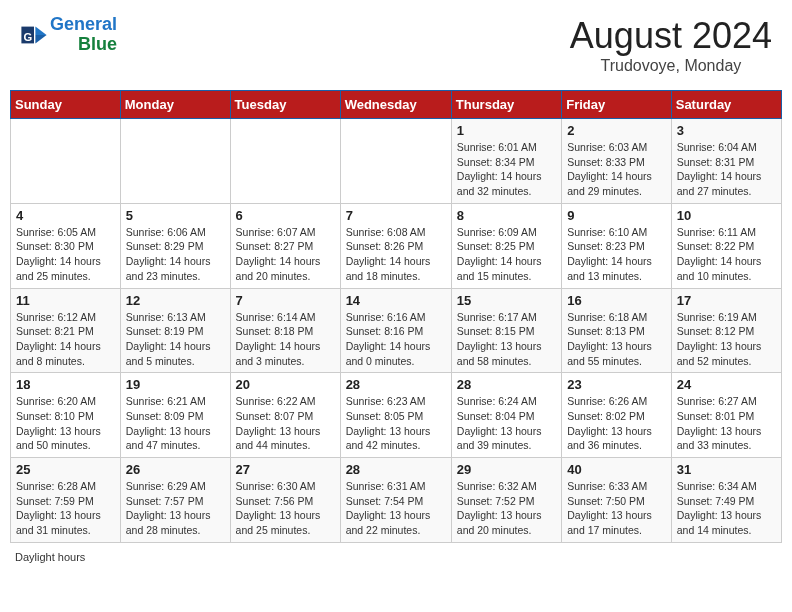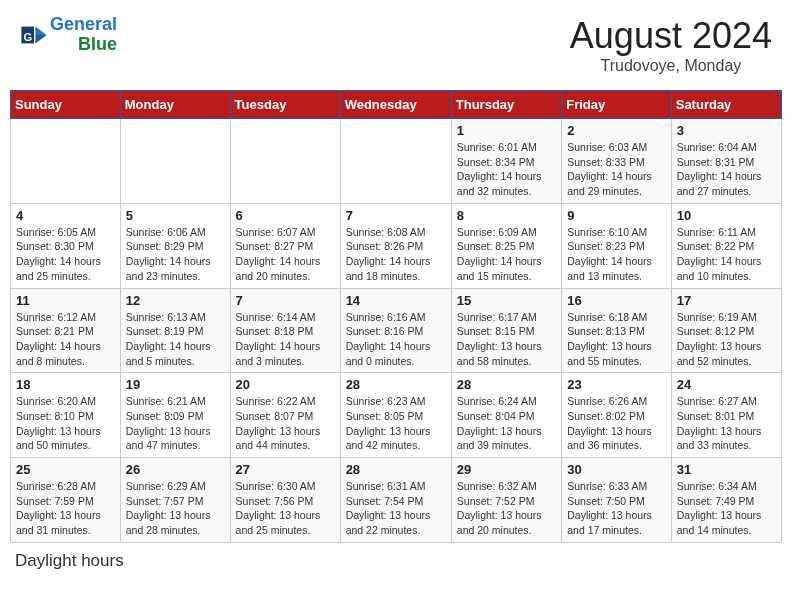--- a/index.html
+++ b/index.html
@@ -81,21 +81,21 @@
       display: block;
       margin-bottom: 2px;
     }
     .day-info {
       color: #333;
       font-size: 10.5px;
       line-height: 1.4;
     }
     .footer {
       margin-top: 8px;
-      font-size: 17px;
+      font-size: 11px;
       color: #333;
       padding-left: 5px;
     }
   </style>
 </head>
 <body>
 
 <div class="header">
   <div class="logo">
     <svg class="logo-icon" viewBox="0 0 40 40" xmlns="http://www.w3.org/2000/svg">
@@ -254,21 +254,21 @@
         </td>
         <td>
           <span class="day-num">28</span>
           <div class="day-info">Sunrise: 6:31 AM<br>Sunset: 7:54 PM<br>Daylight: 13 hours and 22 minutes.</div>
         </td>
         <td>
           <span class="day-num">29</span>
           <div class="day-info">Sunrise: 6:32 AM<br>Sunset: 7:52 PM<br>Daylight: 13 hours and 20 minutes.</div>
         </td>
         <td>
-          <span class="day-num">30</span>
+          <span class="day-num">40</span>
           <div class="day-info">Sunrise: 6:33 AM<br>Sunset: 7:50 PM<br>Daylight: 13 hours and 17 minutes.</div>
         </td>
         <td>
           <span class="day-num">31</span>
           <div class="day-info">Sunrise: 6:34 AM<br>Sunset: 7:49 PM<br>Daylight: 13 hours and 14 minutes.</div>
         </td>
       </tr>
     </tbody>
 </table>
 

